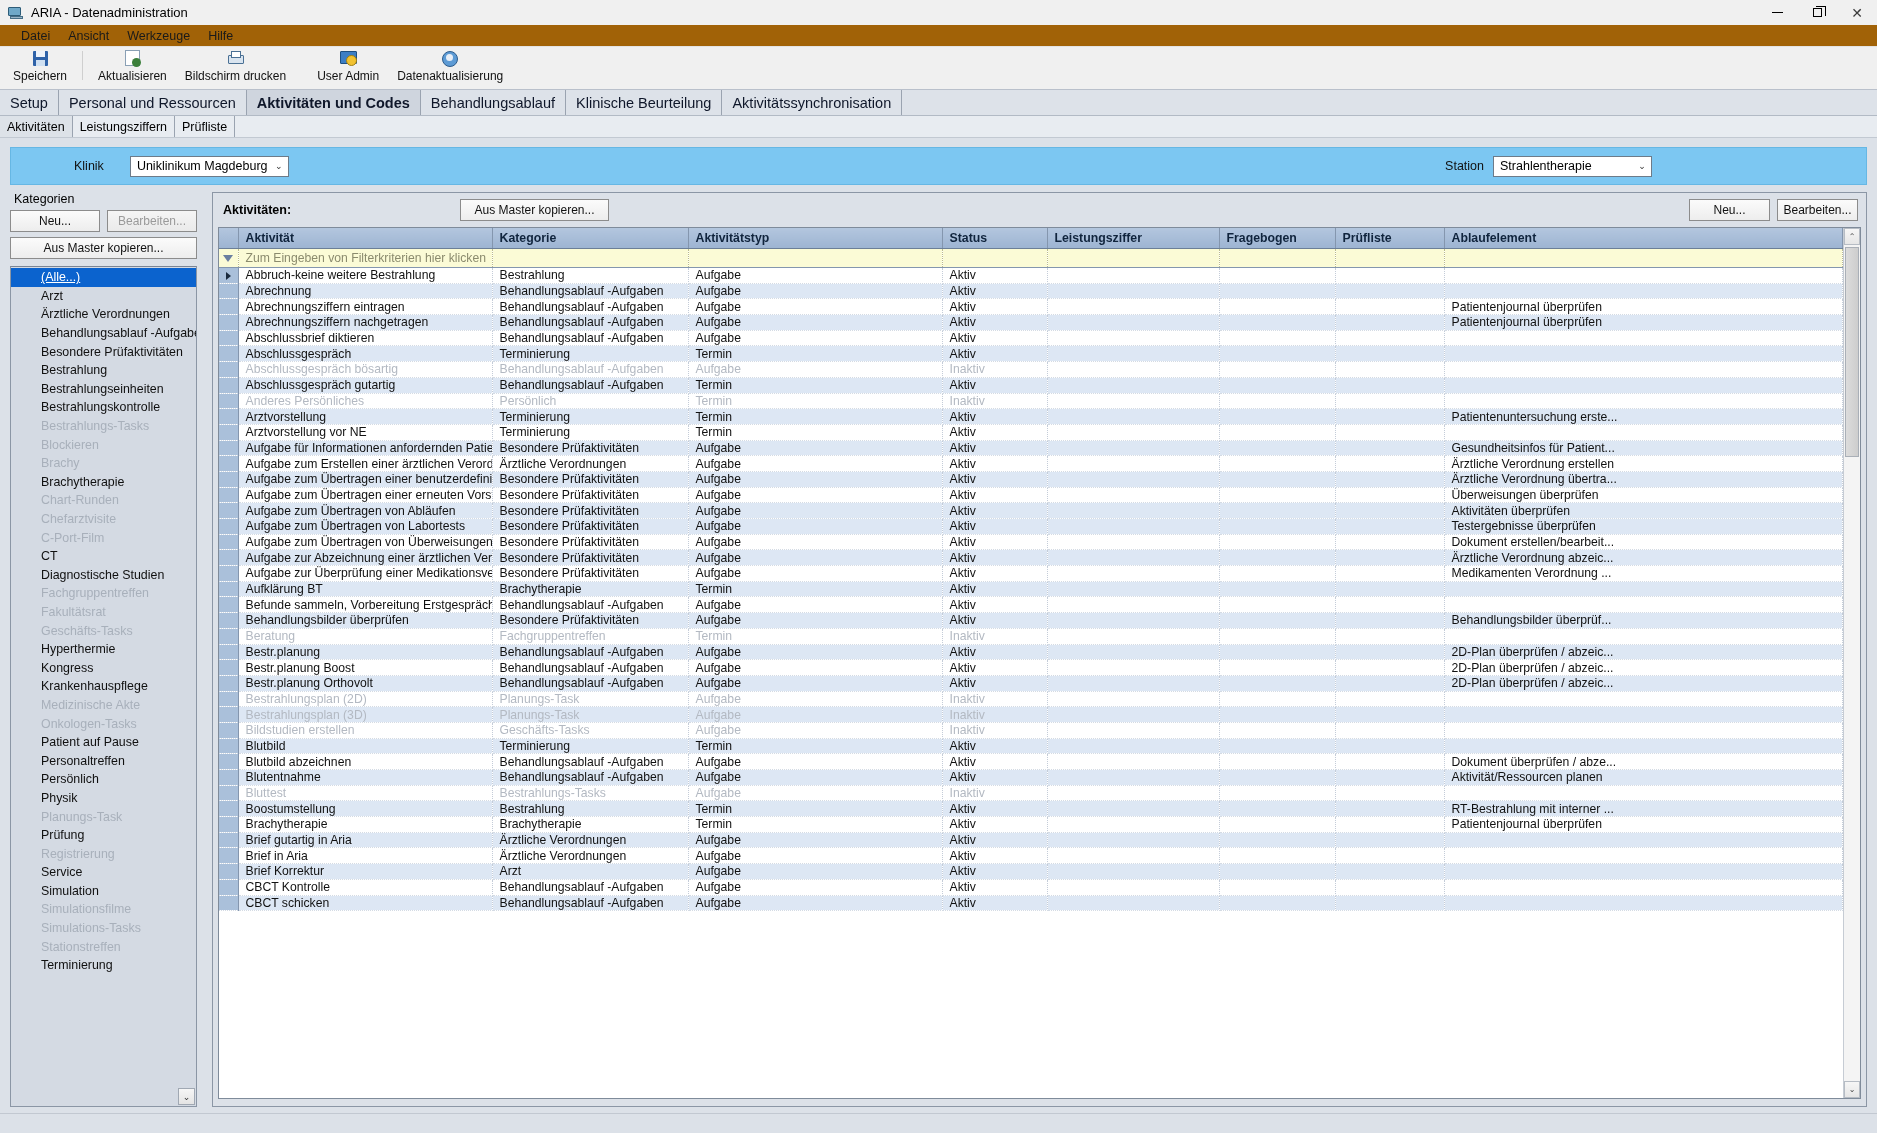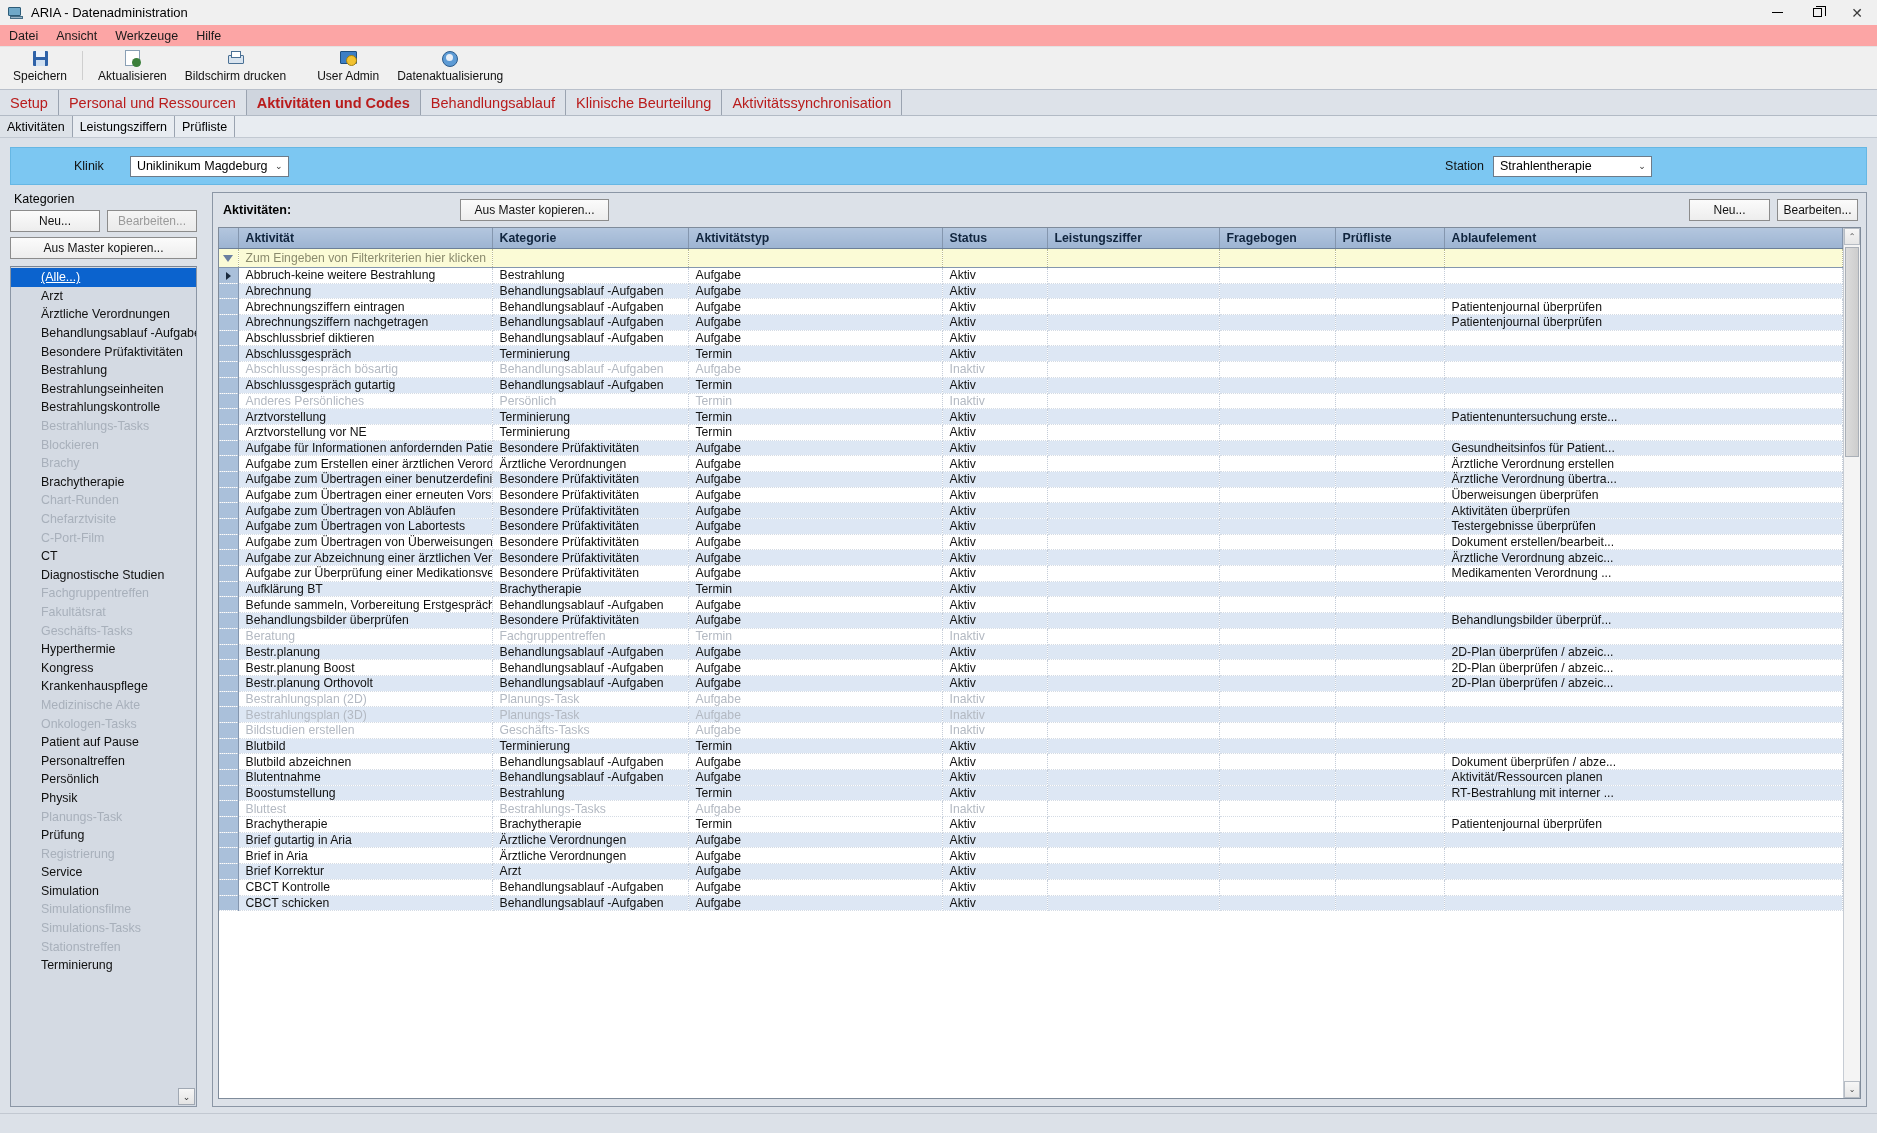--- a/index.html
+++ b/index.html
@@ -69,24 +69,24 @@
   .max-glyph::after {
     content: ""; position: absolute;
     left: 2px; top: -3px; width: 9px; height: 9px;
     border: 1px solid #000; border-bottom: none; border-left: none;
   }
   .close-glyph { font-size: 14px; line-height: 1; }
 
   
   .menubar {
     height: 22px;
-    background: #fca5a5;
+    background: #a16207;
     display: flex;
     align-items: center;
-    padding-left: 0;
+    padding-left: 12px;
     flex: none;
     border-bottom: 1px solid #e3e3e3;
   }
   .menu-item {
     padding: 3px 9px;
     font-size: 12.5px;
     color: #1a1a1a;
     cursor: default;
   }
 
@@ -138,21 +138,21 @@
     background: #dde2e9;
     display: flex;
     align-items: stretch;
     flex: none;
     border-bottom: 1px solid #b2bac5;
   }
   .mtab {
     display: flex; align-items: center;
     padding: 8px 10px;
     font-size: 14.5px;
-    color: #b91c1c;
+    color: #0f172a;
     border-right: 1px solid #9aa3b0;
     cursor: default;
   }
   .mtab.active {
     background: #cfd5de;
     font-weight: bold;
   }
 
   
   .subtabs {
@@ -1074,41 +1074,41 @@
                   <td class="rowsel"></td>
                   <td>Blutentnahme</td>
                   <td>Behandlungsablauf -Aufgaben</td>
                   <td>Aufgabe</td>
                   <td>Aktiv</td>
                   <td></td>
                   <td></td>
                   <td></td>
                   <td>Aktivität/Ressourcen planen</td>
                 </tr>
+                <tr class="datarow inactive">
+                  <td class="rowsel"></td>
+                  <td>Bluttest</td>
+                  <td>Bestrahlungs-Tasks</td>
+                  <td>Aufgabe</td>
+                  <td>Inaktiv</td>
+                  <td></td>
+                  <td></td>
+                  <td></td>
+                  <td></td>
+                </tr>
                 <tr class="datarow alt">
                   <td class="rowsel"></td>
                   <td>Boostumstellung</td>
                   <td>Bestrahlung</td>
                   <td>Termin</td>
                   <td>Aktiv</td>
                   <td></td>
                   <td></td>
                   <td></td>
                   <td>RT-Bestrahlung mit interner ...</td>
-                </tr>
-                <tr class="datarow inactive">
-                  <td class="rowsel"></td>
-                  <td>Bluttest</td>
-                  <td>Bestrahlungs-Tasks</td>
-                  <td>Aufgabe</td>
-                  <td>Inaktiv</td>
-                  <td></td>
-                  <td></td>
-                  <td></td>
-                  <td></td>
                 </tr>
                 <tr class="datarow">
                   <td class="rowsel"></td>
                   <td>Brachytherapie</td>
                   <td>Brachytherapie</td>
                   <td>Termin</td>
                   <td>Aktiv</td>
                   <td></td>
                   <td></td>
                   <td></td>

